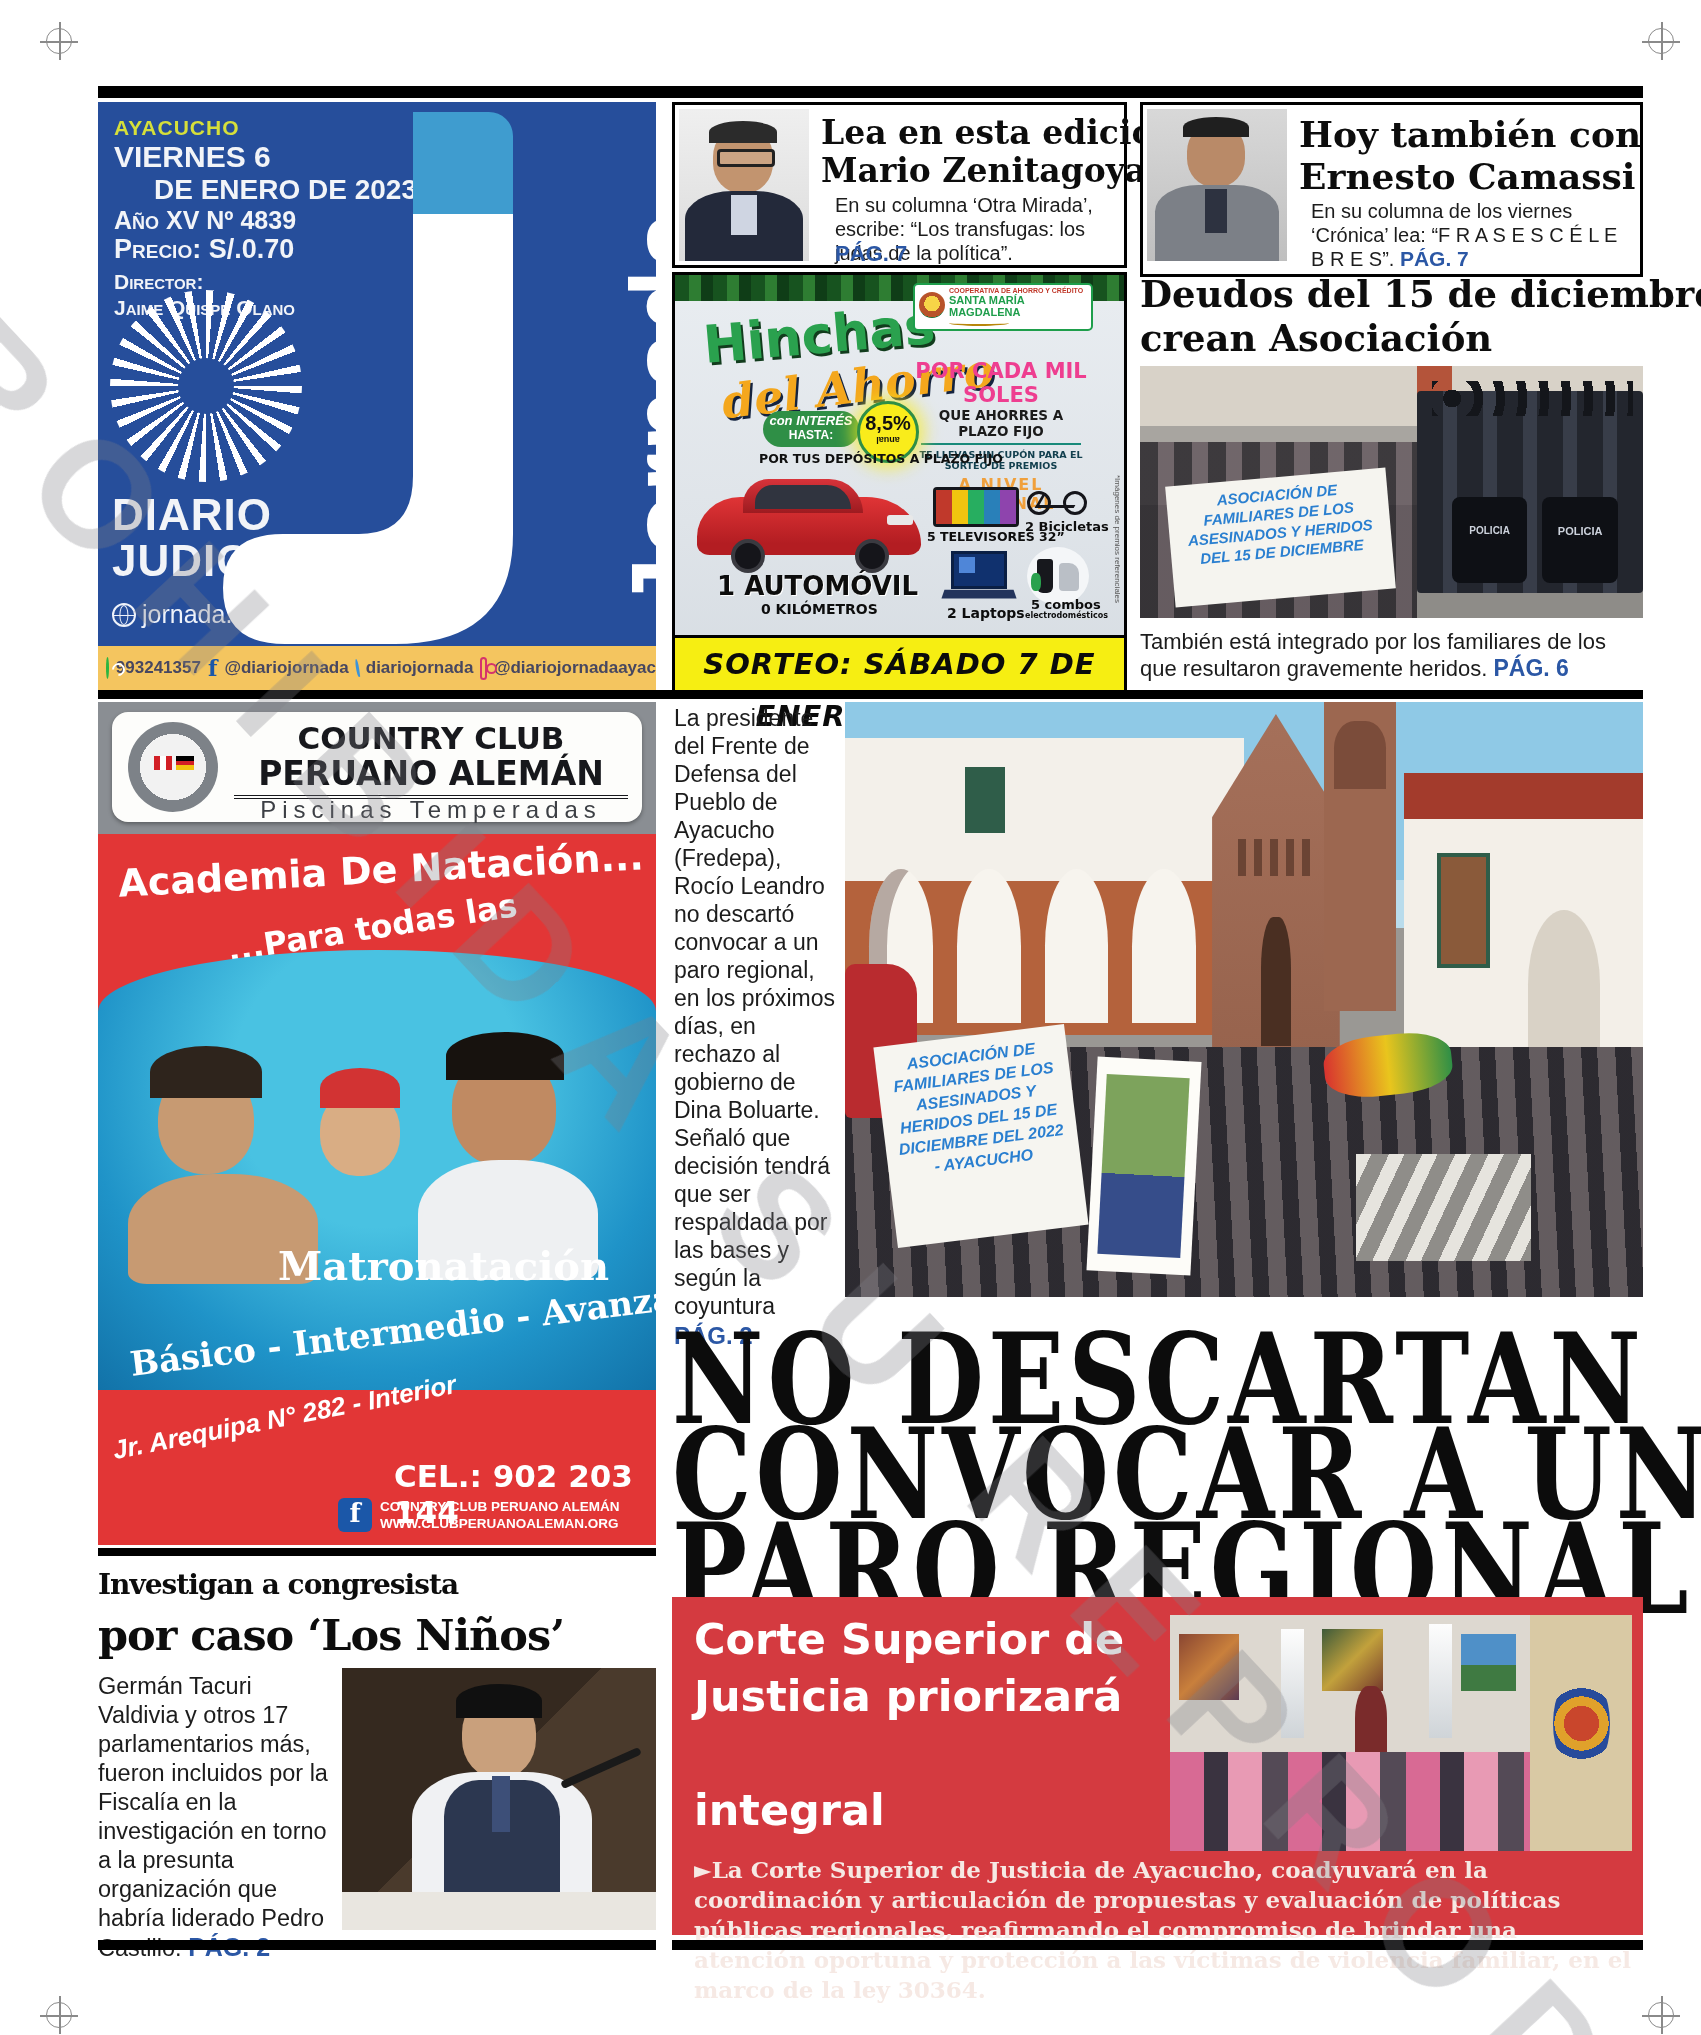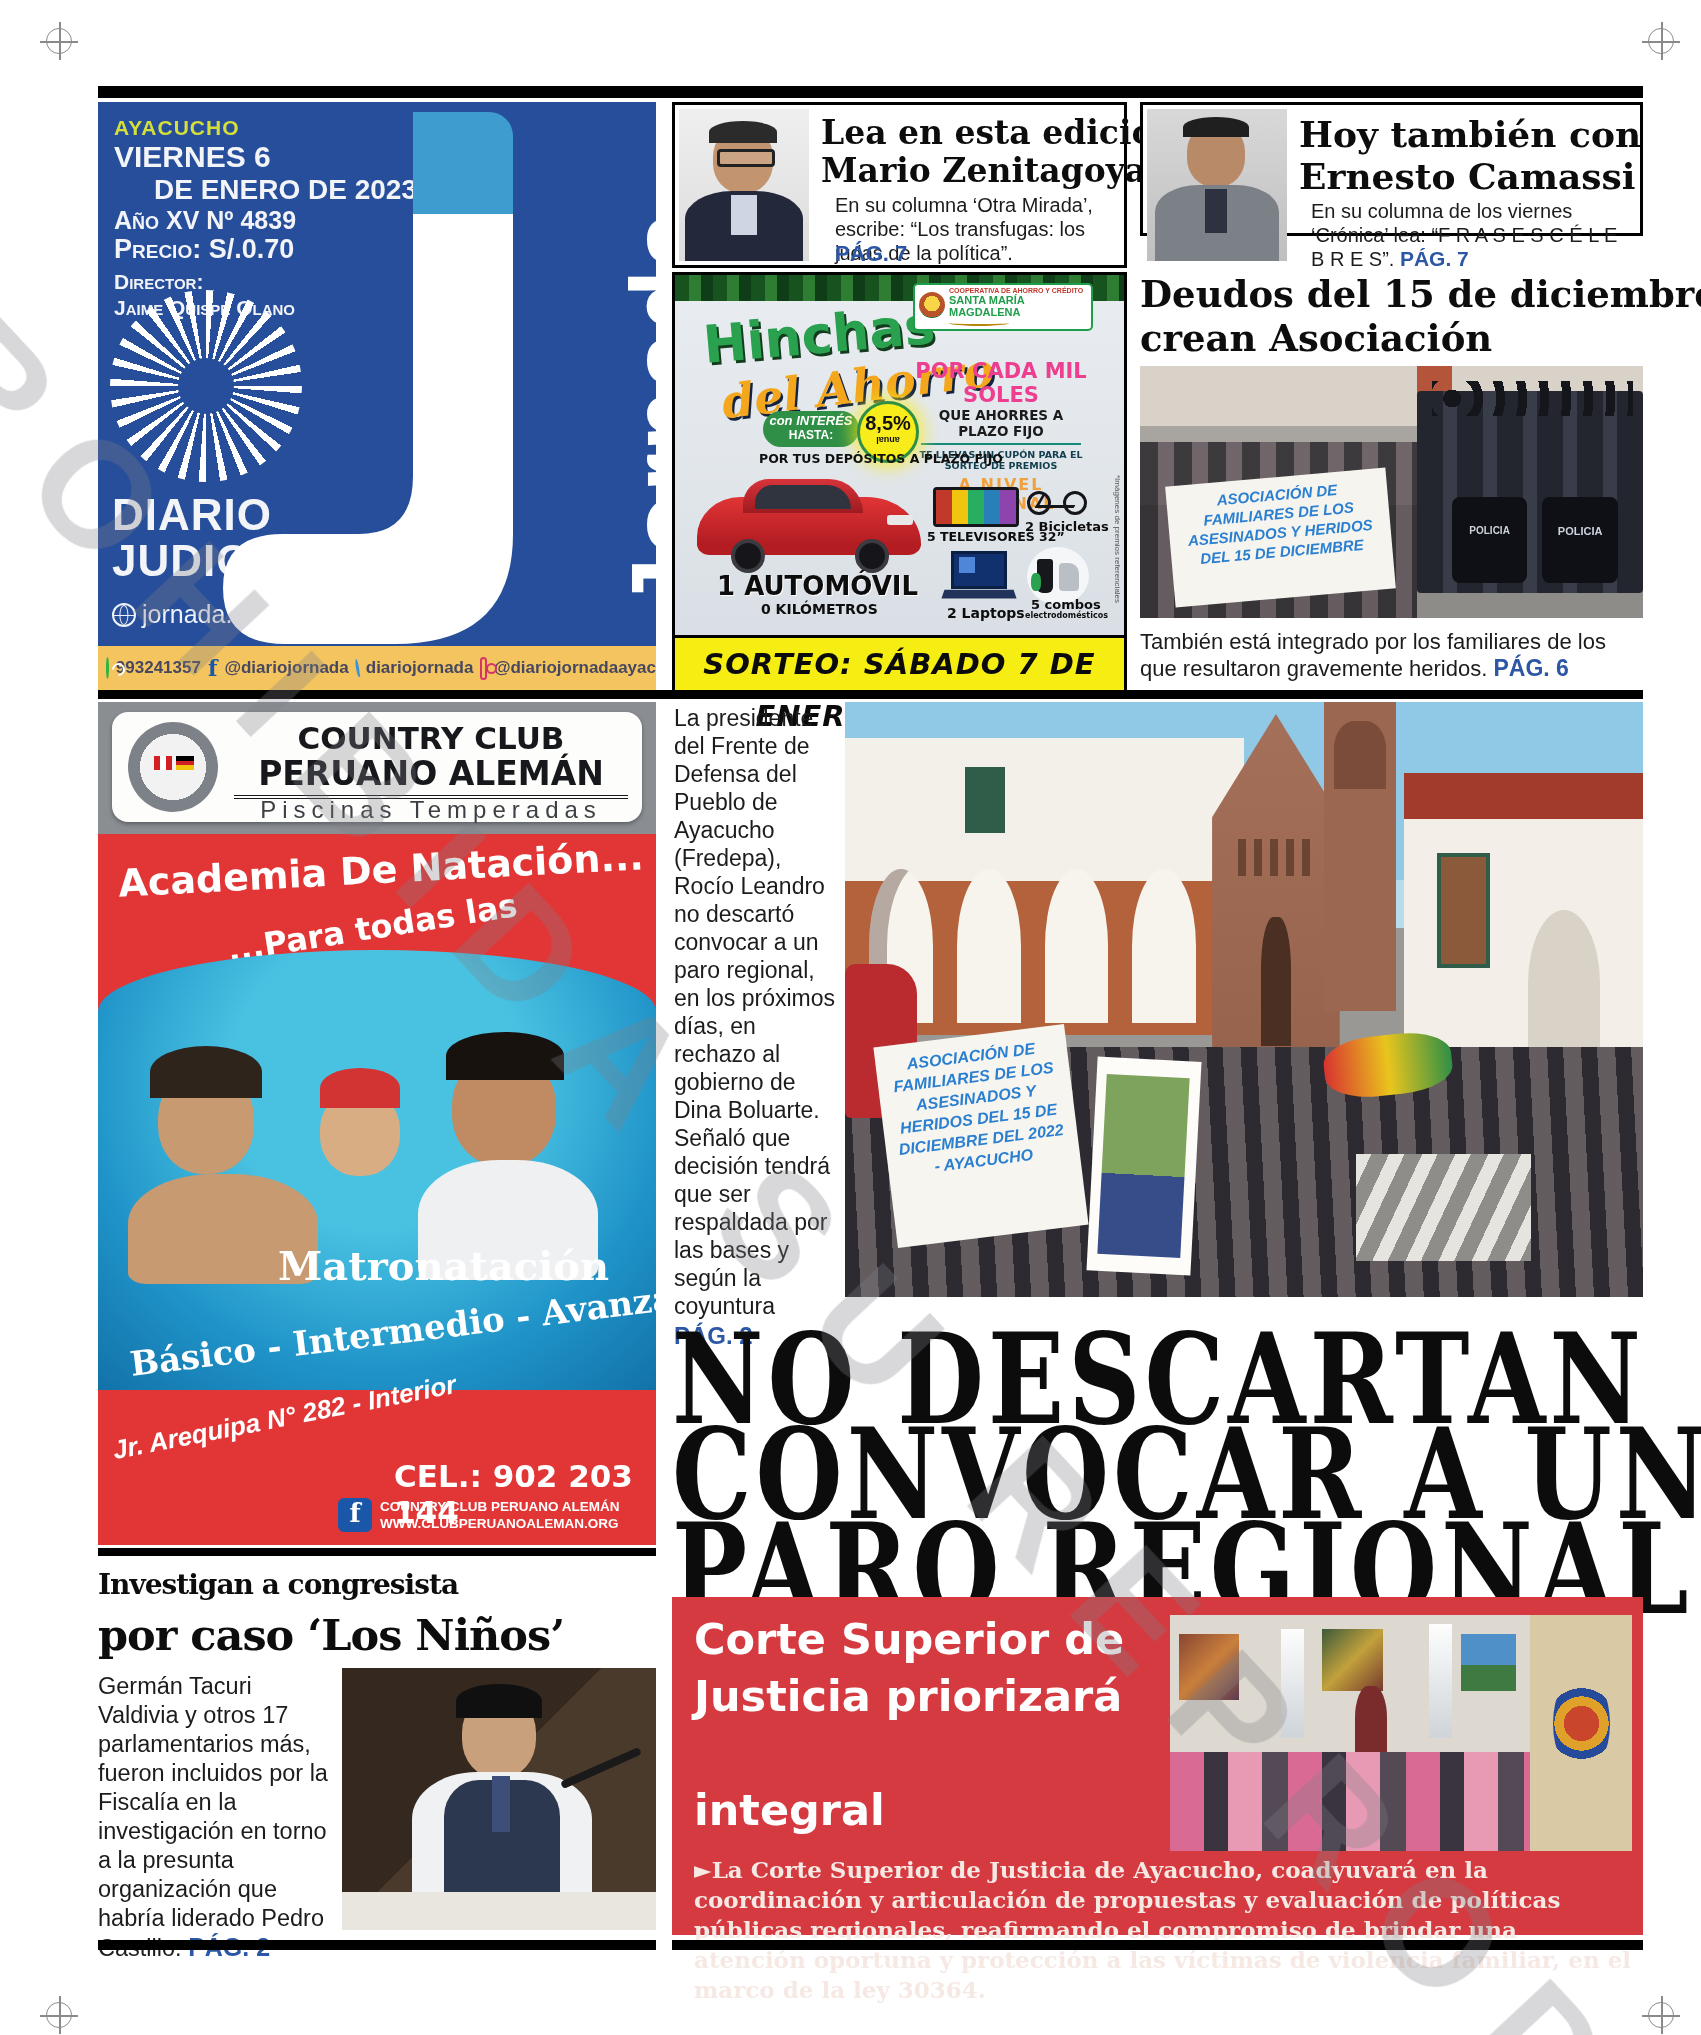--- a/index.html
+++ b/index.html
@@ -117,21 +117,21 @@
       <div class="abs" style="left:38px;top:40px;width:52px;height:12px;border:3px solid #222;border-radius:4px;background:rgba(255,255,255,.15);"></div>
       <div class="abs" style="left:6px;top:82px;width:118px;height:70px;border-radius:40% 40% 0 0;background:#23293a;"></div>
       <div class="abs" style="left:52px;top:86px;width:26px;height:40px;background:#cfd5e2;"></div>
     </div>
     <div class="abs serifhead" style="left:146px;top:8px;font-size:33px;white-space:nowrap;">Lea en esta edición</div>
     <div class="abs serifhead" style="left:146px;top:46px;font-size:33px;white-space:nowrap;">Mario Zenitagoya</div>
     <div class="abs bodytxt" style="left:160px;top:88px;width:276px;font-size:20px;line-height:24px;font-weight:500;"><span>En su columna ‘Otra Mirada’, escribe: “Los transfugas: los judas de la política”.</span></div>
     <div class="abs pag" style="left:160px;top:136px;font-size:22px;">PÁG. 7</div>
   </div>
 
-  <div class="abs pbox" style="left:1140px;top:102px;width:503px;height:134px;">
+  <div class="abs pbox" style="left:1140px;top:102px;width:503px;height:175px;">
     <div class="abs" style="left:4px;top:4px;width:140px;height:152px;background:linear-gradient(180deg,#d8d8d8,#bfbfbf);overflow:hidden;">
       <div class="abs" style="left:40px;top:14px;width:58px;height:64px;border-radius:45%;background:#b98a68;"></div>
       <div class="abs" style="left:36px;top:8px;width:66px;height:20px;border-radius:50% 50% 0 0;background:#1f1f1f;"></div>
       <div class="abs" style="left:8px;top:76px;width:124px;height:76px;border-radius:35% 35% 0 0;background:#7c8087;"></div>
       <div class="abs" style="left:58px;top:80px;width:22px;height:44px;background:#2d3240;"></div>
     </div>
     <div class="abs serifhead" style="left:156px;top:8px;font-size:36px;white-space:nowrap;">Hoy también con</div>
     <div class="abs serifhead" style="left:156px;top:50px;font-size:36px;white-space:nowrap;">Ernesto Camassi</div>
     <div class="abs bodytxt" style="left:168px;top:94px;width:320px;font-size:20px;line-height:24px;font-weight:500;">
       <span>En su columna de los viernes ‘Crónica’ lea: “F R A S E S C É L E B R E S”. </span><span class="pag" style="font-size:21px;">PÁG. 7</span>

